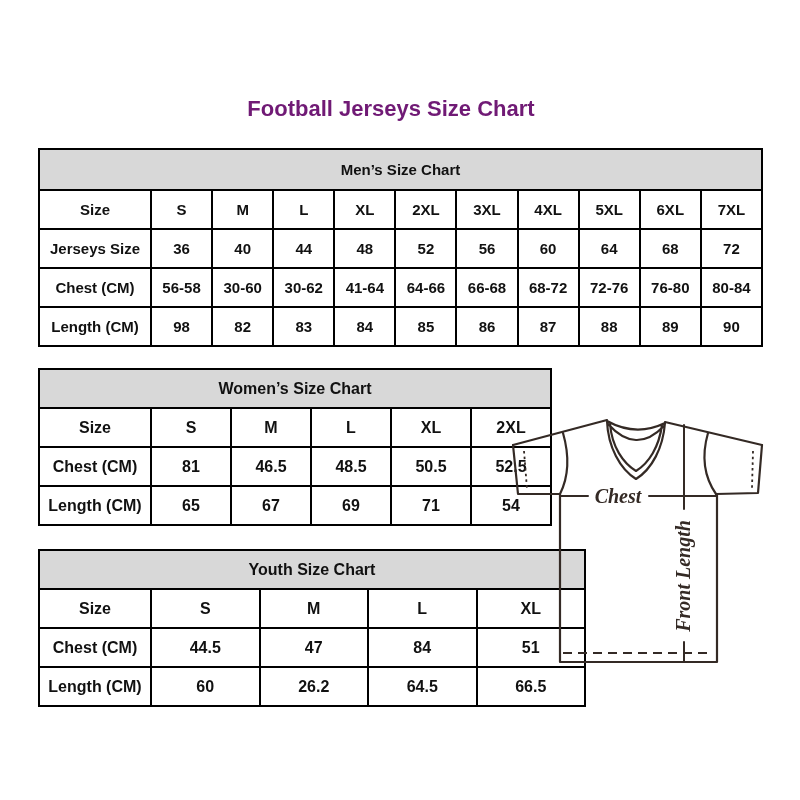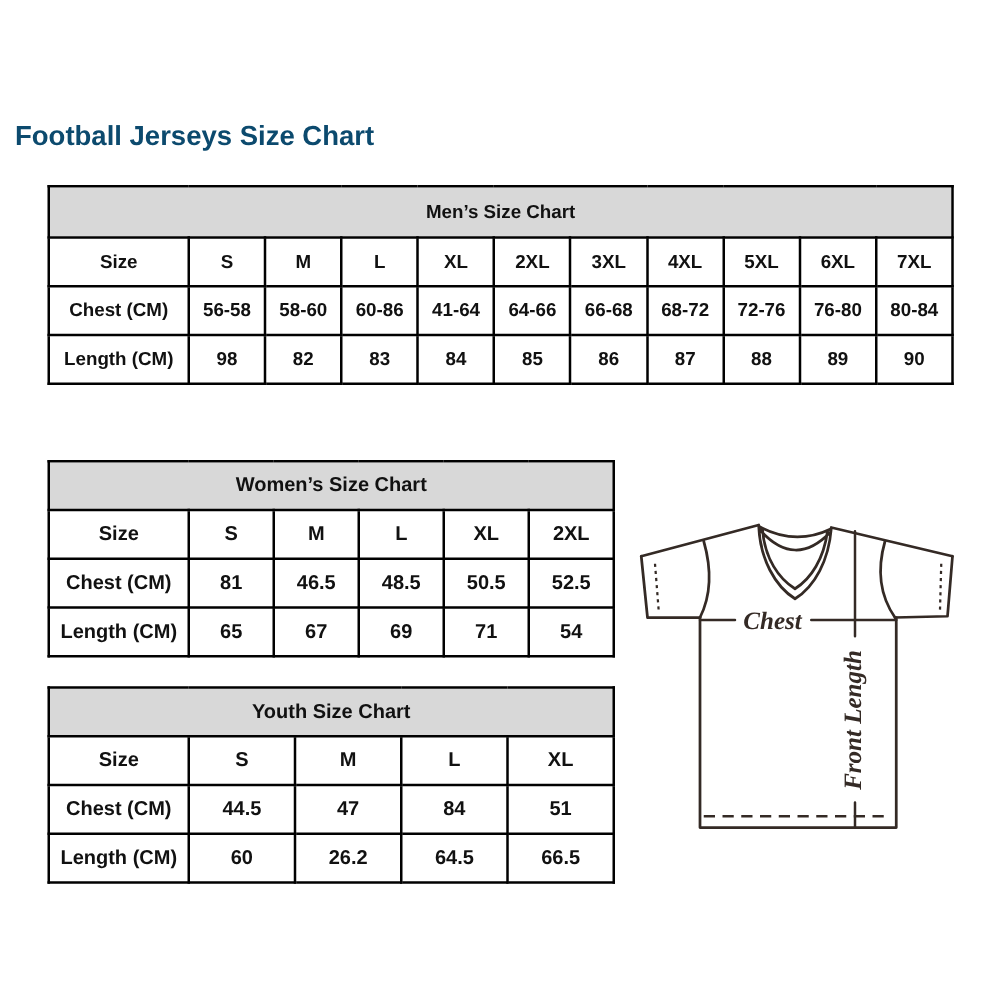--- a/index.html
+++ b/index.html
@@ -1,39 +1,39 @@
 <!DOCTYPE html>
 <html><head>
 <meta charset="utf-8">
 <style>
   html,body{margin:0;padding:0;}
   body{
     width:800px;height:800px;position:relative;background:#ffffff;
     font-family:"Liberation Sans",sans-serif;overflow:hidden;
   }
   .page-title{
-    position:absolute;top:96px;left:0;width:782px;text-align:left;
-    font-size:22px;font-weight:bold;color:#0c4a6e;margin-left:12px;
+    position:absolute;top:96px;left:0;width:782px;text-align:center;
+    font-size:22px;font-weight:bold;color:#701a75;
   }
   table.size-table{
     position:absolute;border-collapse:collapse;table-layout:fixed;
     background:#ffffff;
   }
   table.size-table td{
     border:2px solid #000000;text-align:center;vertical-align:middle;
     font-weight:bold;color:#111111;padding:0;overflow:hidden;
   }
   table.size-table tr{height:39px;}
   tr.title-row{height:40px;border-radius:17px;}
   td.tbl-title{background:#d8d8d8;font-size:17px;}
   #men-table{left:38px;top:148px;width:725px;}
   #men-table td{font-size:15px;}
   #men-table tr.title-row{height:41px;}
-  #women-table{left:38px;top:368px;width:454px;}
-  #youth-table{left:38px;top:549px;width:454px;}
+  #women-table{left:38px;top:368px;width:514px;}
+  #youth-table{left:38px;top:549px;width:548px;}
   #women-table td,#youth-table td{font-size:16px;}
   #jersey-svg{position:absolute;left:495px;top:400px;width:290px;height:280px;}
   .sketch{stroke:#342a25;fill:none;stroke-width:2.2;stroke-linecap:round;stroke-linejoin:round;}
   .sketch-thin{stroke:#342a25;fill:none;stroke-width:1.8;}
   .sketch-text{
     fill:#342a25;font-family:"Liberation Serif","DejaVu Serif",serif;
     font-style:italic;font-weight:bold;font-size:20px;
   }
 </style>
 </head>
@@ -66,24 +66,37 @@
     <td>L</td>
     <td>XL</td>
     <td>2XL</td>
     <td>3XL</td>
     <td>4XL</td>
     <td>5XL</td>
     <td>6XL</td>
     <td>7XL</td>
   </tr>
   <tr>
+    <td>Jerseys Size</td>
+    <td>36</td>
+    <td>40</td>
+    <td>44</td>
+    <td>48</td>
+    <td>52</td>
+    <td>56</td>
+    <td>60</td>
+    <td>64</td>
+    <td>68</td>
+    <td>72</td>
+  </tr>
+  <tr>
     <td>Chest (CM)</td>
     <td>56-58</td>
-    <td>58-60</td>
-    <td>60-86</td>
+    <td>30-60</td>
+    <td>30-62</td>
     <td>41-64</td>
     <td>64-66</td>
     <td>66-68</td>
     <td>68-72</td>
     <td>72-76</td>
     <td>76-80</td>
     <td>80-84</td>
   </tr>
   <tr>
     <td>Length (CM)</td>

